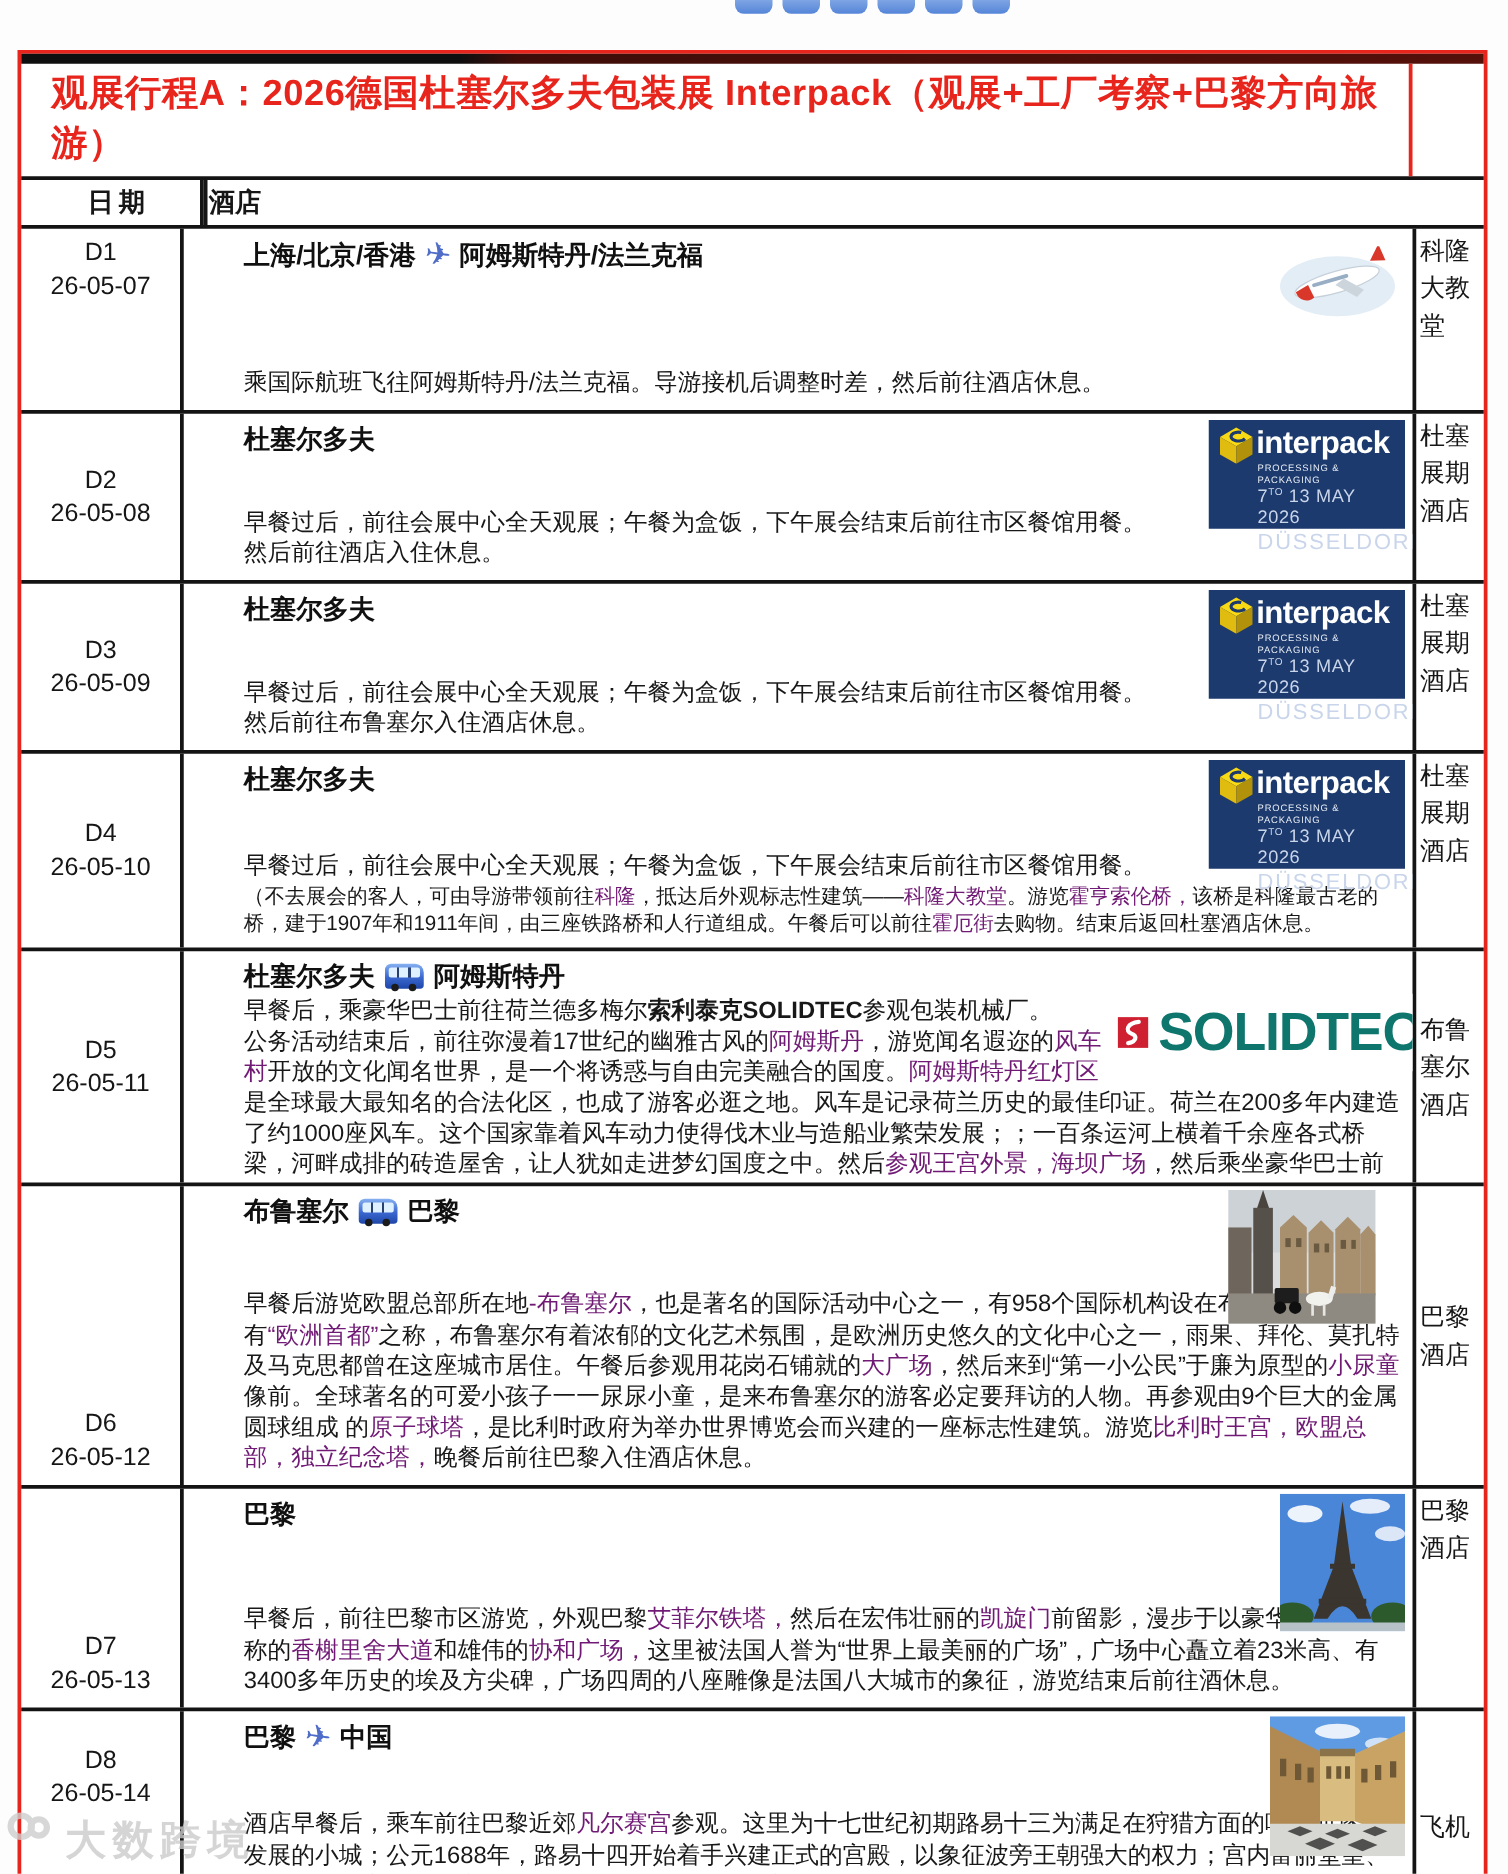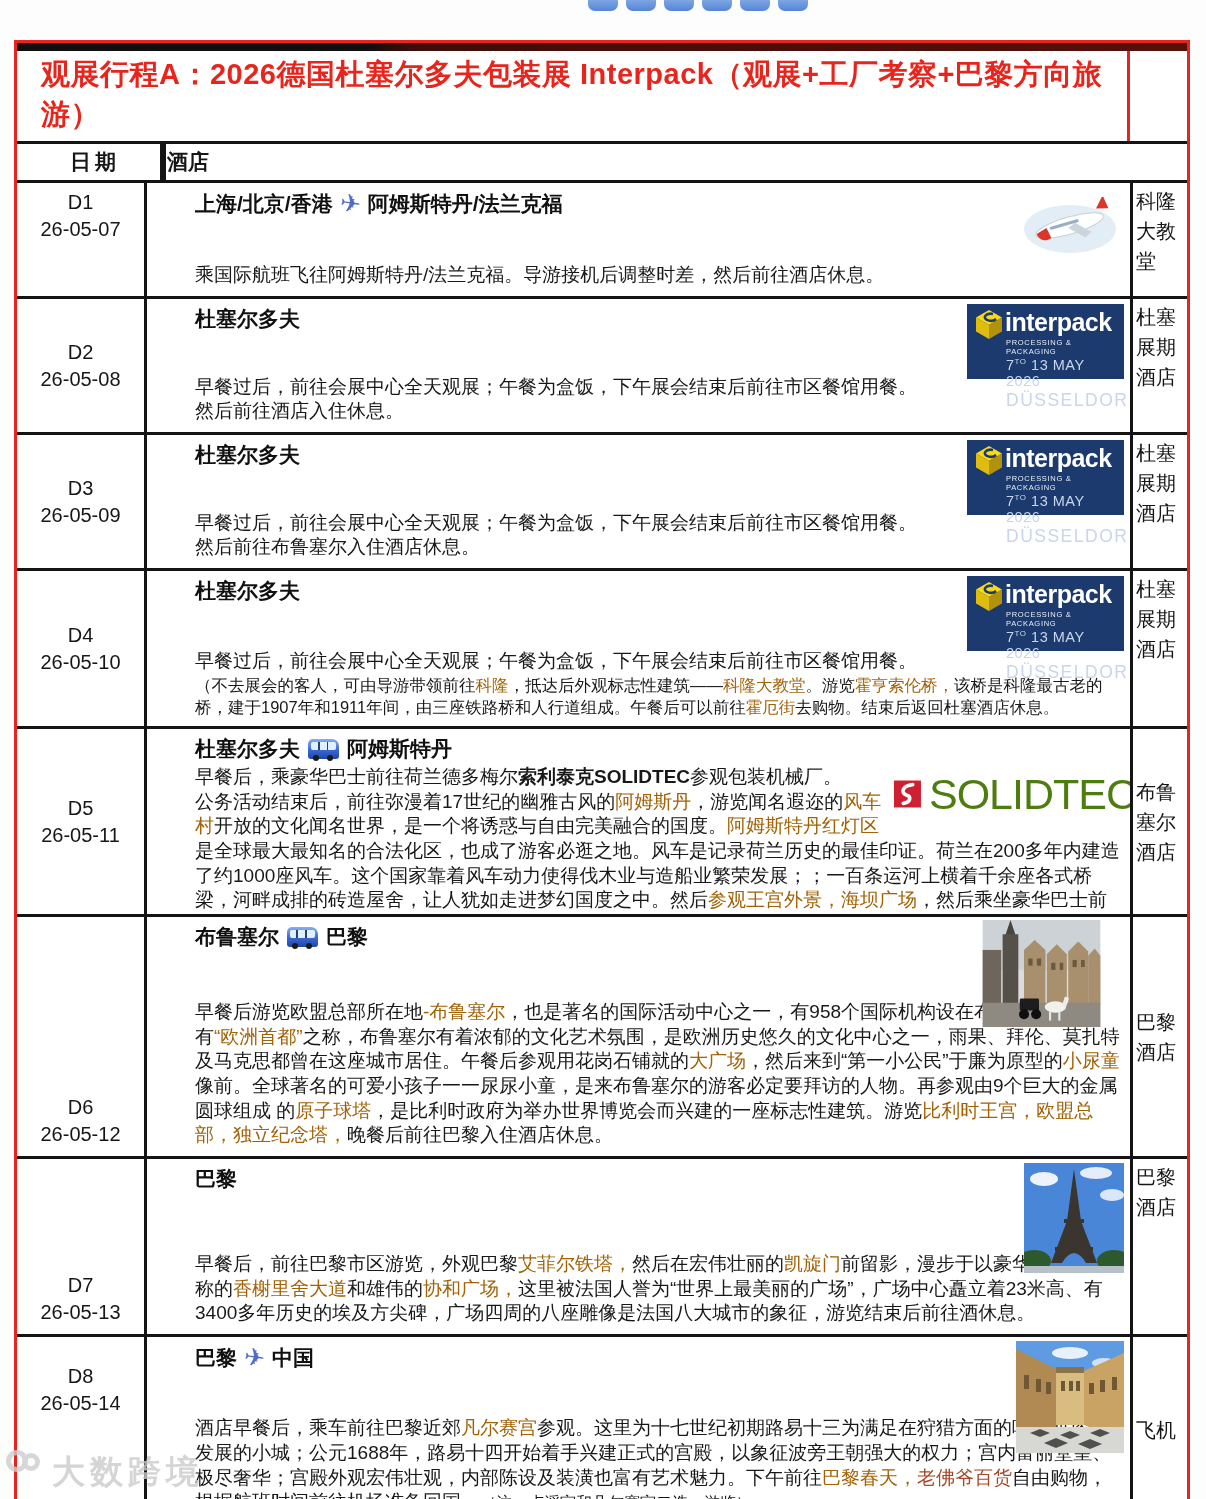--- a/index.html
+++ b/index.html
@@ -36,48 +36,48 @@
     display:flex;justify-content:flex-start;box-sizing:border-box;padding:3px 3px;}
   .hotel-top{align-items:flex-start;}
   .hotel-mid{align-items:center;}
   .hotel-text{width:44px;word-break:break-all;}
   .row-title{font-size:21px;font-weight:bold;color:#101010;display:flex;align-items:center;gap:5px;flex:0 0 auto;z-index:3;}
   .body{margin-top:auto;font-size:19px;line-height:1.3;color:#181818;z-index:1;}
   .body.flow{margin-top:2px;}
   .body p{margin:0;}
   .body p + p{margin-top:0;}
   p.small-par{font-size:16.5px;line-height:1.34;}
-  .red{color:#a16207;}
+  .red{color:#701a75;}
   .darkred{color:#a3492a;}
   .bold{font-weight:bold;}
   .small{font-size:16px;}
   
   .seg-icon{display:inline-block;}
   .plane-icon::before{content:"✈";color:#4f6cc8;font-size:25px;font-weight:normal;
     display:inline-block;transform:rotate(8deg);margin:0 2px;}
   .bus-icon{width:31px;height:20px;border-radius:5px 7px 3px 3px;position:relative;vertical-align:-2px;margin:0 3px;
     background:linear-gradient(180deg,#86b0f0 0%,#3a67cf 55%,#1e46a8 100%);}
   .bus-icon::before{content:"";position:absolute;left:3px;right:3px;top:3px;height:8px;border-radius:2px;
     background:linear-gradient(90deg,#dff0ff 0 26%,#28406f 26% 34%,#dff0ff 34% 62%,#28406f 62% 70%,#dff0ff 70% 100%);}
   .bus-icon::after{content:"";position:absolute;bottom:-2px;left:5px;width:6px;height:6px;border-radius:50%;
     background:#1b1b1b;box-shadow:14px 0 0 #1b1b1b;}
   
   figure.photo{position:absolute;margin:0;z-index:2;}
   .airplane-photo{top:14px;right:12px;width:100px;height:60px;}
-  .interpack-logo{position:absolute;top:5px;right:6px;width:157px;height:75px;background:#1c3a6d;color:#fff;
+  .interpack-logo{position:absolute;top:5px;right:6px;width:157px;height:87px;background:#1c3a6d;color:#fff;
     box-sizing:border-box;padding:5px 6px 4px 8px;z-index:2;}
   .ip-cube{position:absolute;top:5px;left:7px;width:30px;height:30px;}
   .ip-brand{margin:1px 0 0 30px;font-size:25px;font-weight:bold;letter-spacing:-0.5px;line-height:1;}
   .ip-sub{margin:3px 0 0 31px;font-size:7.5px;letter-spacing:0.7px;color:#e8edf5;}
   .ip-dates{margin:2px 0 0 31px;font-size:14.5px;color:#c9d5ea;letter-spacing:0.5px;line-height:1.1;}
   .ip-dates sup{font-size:8px;}
   .ip-city{margin:1px 0 0 31px;font-size:17.5px;color:#c9d5ea;letter-spacing:1.5px;line-height:1.1;}
   .solidtec-logo{float:right;width:242px;height:62px;margin:-2px -14px 4px 8px;background:#fff;
     display:flex;align-items:center;gap:8px;overflow:hidden;position:relative;z-index:2;}
-  .solidtec-word{font-size:43px;font-weight:normal;color:#4d7c0f;letter-spacing:-1px;white-space:nowrap;line-height:1;}
+  .solidtec-word{font-size:43px;font-weight:bold;color:#0f766e;letter-spacing:-1px;white-space:nowrap;line-height:1;}
   .brussels-photo{top:3px;right:6px;width:165px;height:107px;}
   .eiffel-photo{top:4px;right:6px;width:100px;height:110px;}
   .versailles-photo{top:4px;right:6px;width:108px;height:112px;}
   figure.photo svg{display:block;width:100%;height:100%;}
   
   .watermark{position:absolute;left:6px;top:1450px;z-index:6;display:flex;align-items:flex-start;gap:6px;
     color:#cbcbcb;opacity:.8;font-weight:bold;font-size:33px;letter-spacing:5px;}
   .wm-rings{display:inline-block;width:40px;height:26px;position:relative;}
   .wm-rings i{position:absolute;top:0;width:22px;height:22px;border:5px solid #cecece;border-radius:50%;box-sizing:border-box;}
   .wm-rings i:nth-child(1){left:0;}
@@ -96,21 +96,21 @@
   <div class="title-row">
     <div class="title-main">观展行程A：2026德国杜塞尔多夫包装展 Interpack（观展+工厂考察+巴黎方向旅游）</div>
     <div class="title-spacer"></div>
   </div>
 
   <div class="header-row">
     <div class="h-date">日期</div>
     <div class="h-hotel">酒店</div>
   </div>
 
-  <div class="trow" style="height:116px">
+  <div class="trow" style="height:148px">
     <div class="date-cell date-top">
       <div>D1</div>
       <div>26-05-07</div>
     </div>
     <div class="content-cell">
       <div class="row-title">
           <span>上海/北京/香港</span>
           <span class="seg-icon plane-icon"></span>
           <span>阿姆斯特丹/法兰克福</span>
         </div>

